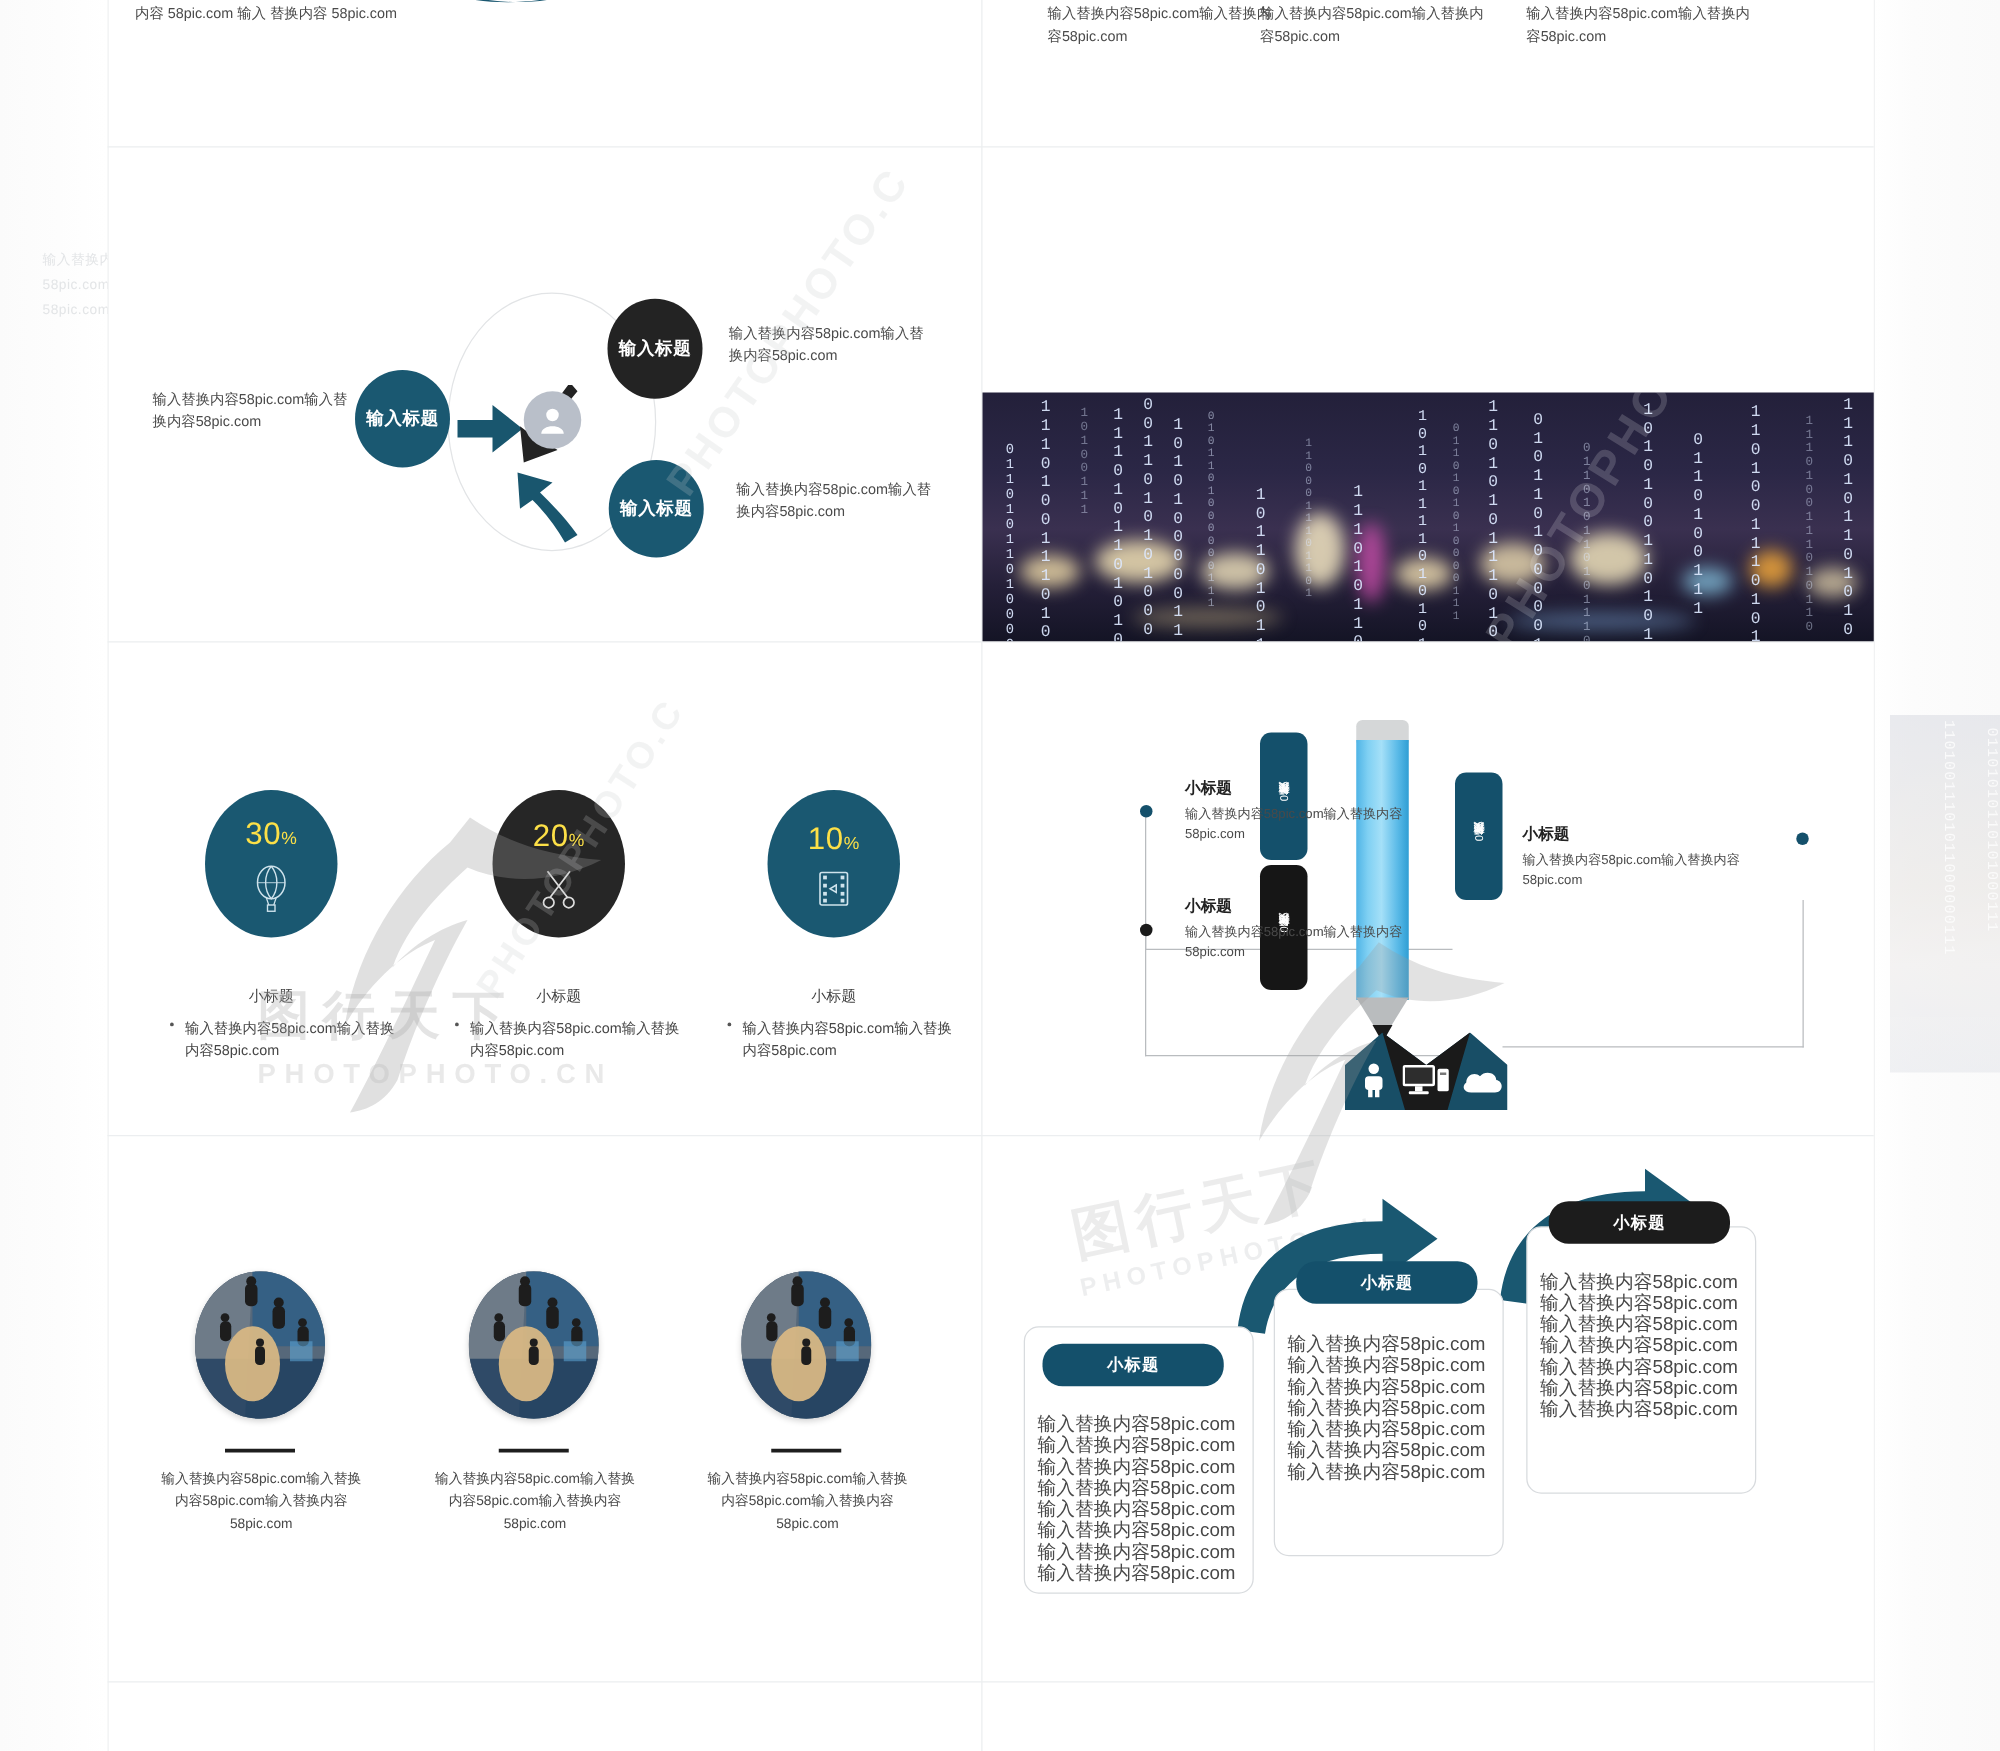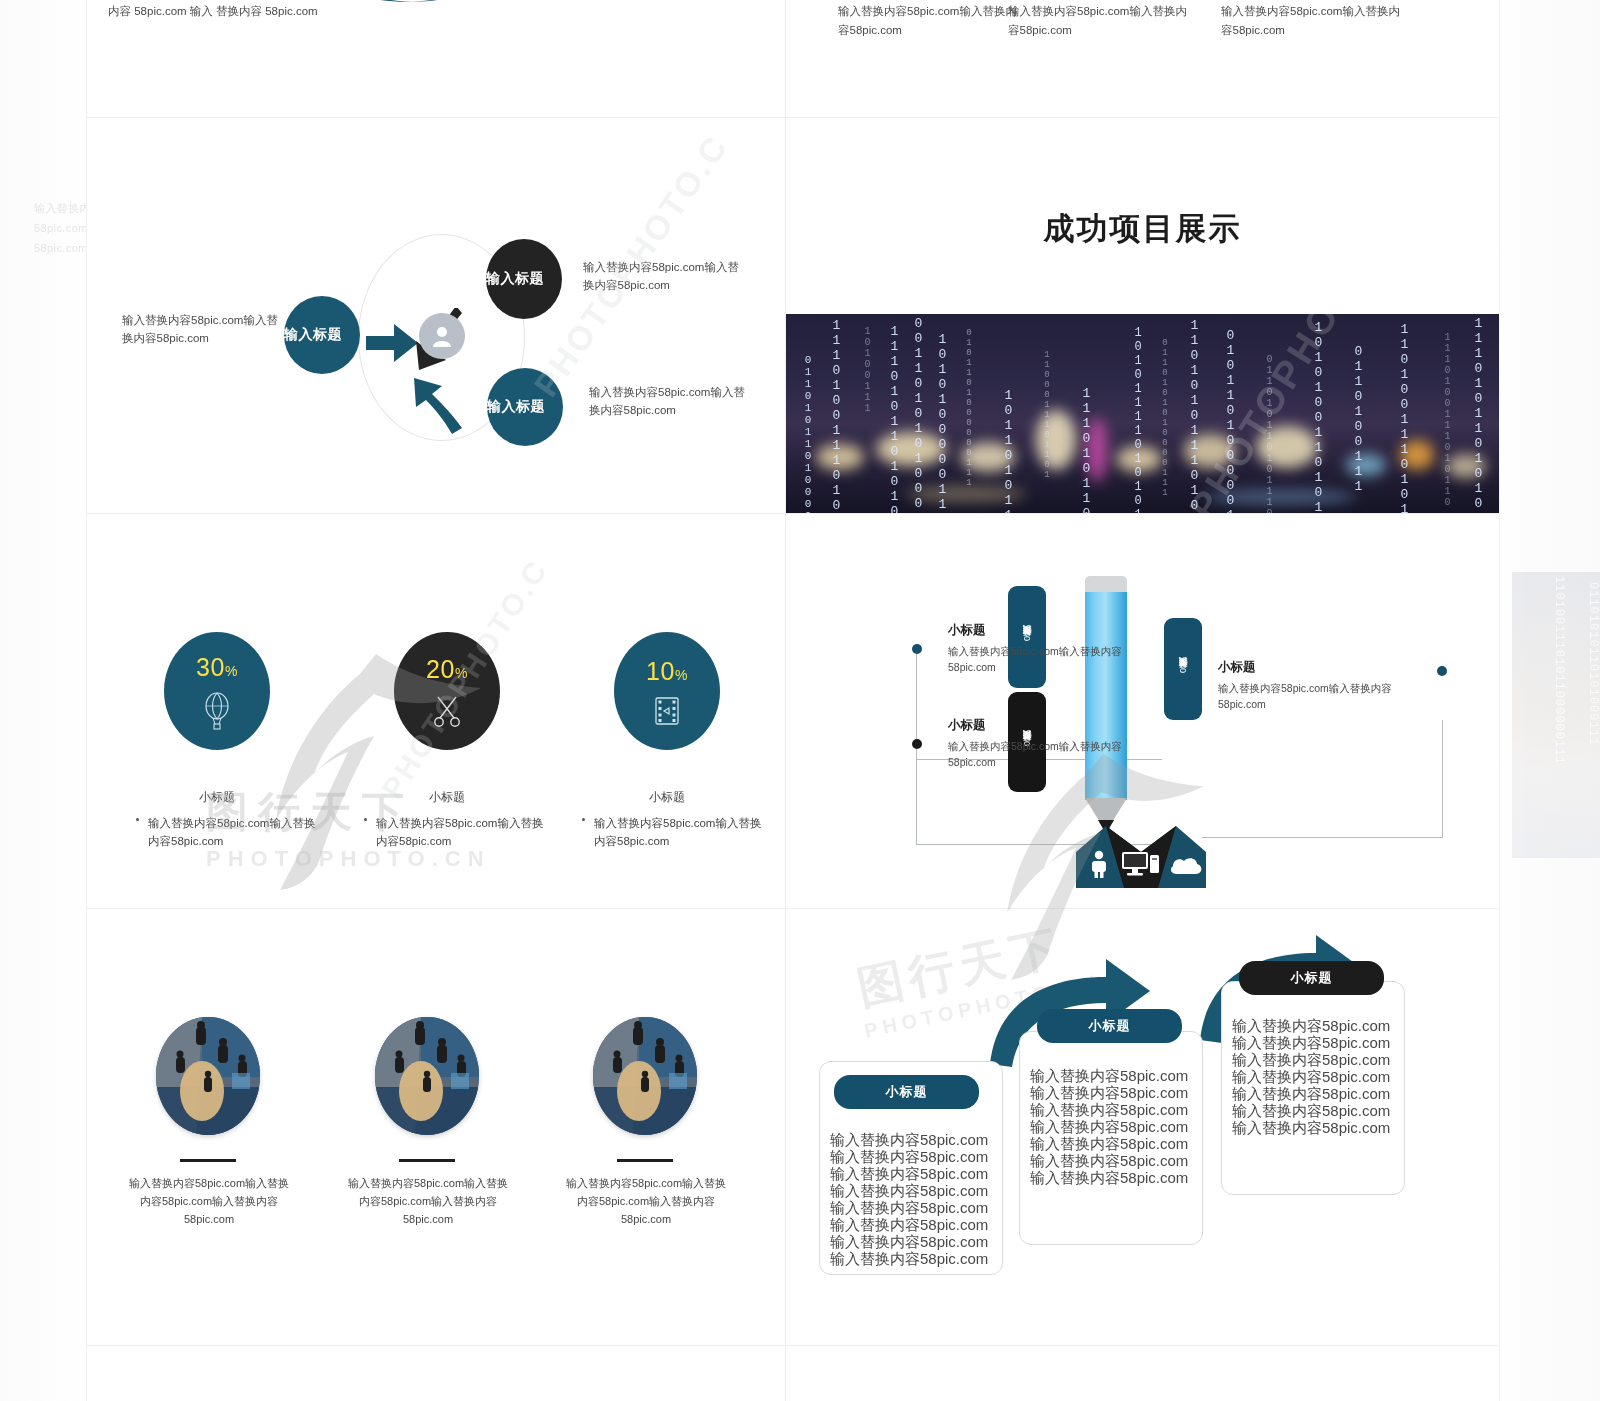--- a/index.html
+++ b/index.html
@@ -37,21 +37,21 @@
   .wm{position:absolute;pointer-events:none;user-select:none;
       color:#c9cbcc;opacity:.45;font-weight:bold;}
 
   
   .r1-leaf{position:absolute;}
   .r1-txt{position:absolute;font-size:11.5px;line-height:19px;color:#4a4a4a;}
 
   
   .ring{position:absolute;border:1.5px solid #e2e4e6;border-radius:50%;}
   .bubble{position:absolute;border-radius:50%;display:flex;align-items:center;
-    justify-content:flex-start;color:#fff;font-size:14px;font-weight:bold;
+    justify-content:center;color:#fff;font-size:14px;font-weight:bold;
     letter-spacing:.5px;}
   .bubble.teal{background:#1a5871;}
   .bubble.dark{background:#232323;}
   .avatar{position:absolute;width:46px;height:46px;border-radius:50%;
     background:#b9bfc9;display:flex;align-items:center;justify-content:center;}
 
   
   .big-title{font-size:31px;font-weight:bold;color:#1c1c1c;text-align:center;
     letter-spacing:2px;}
   .title-sub{font-size:11.5px;line-height:20px;color:#555;text-align:center;}
@@ -183,21 +183,20 @@
     </div>
 
     <div class="para" style="position:absolute;left:36px;top:193px;width:160px;">输入替换内容58pic.com输入替换内容58pic.com</div>
     <div class="para" style="position:absolute;left:497px;top:140px;width:160px;">输入替换内容58pic.com输入替换内容58pic.com</div>
     <div class="para" style="position:absolute;left:503px;top:265px;width:160px;">输入替换内容58pic.com输入替换内容58pic.com</div>
 
     <div class="wm" style="left:390px;top:128px;font-size:34px;transform:rotate(-55deg);letter-spacing:3px;opacity:.22;">PHOTOPHOTO.C</div>
   </div>
 
   <div class="cell" style="left:786px;top:118px;width:713px;height:395px;">
-    <div class="big-title" style="position:absolute;left:0;top:90px;width:713px;">成功项目展示</div>
 
     <div class="cityphoto" style="left:0;top:196px;width:713px;height:199px;">
 
       <div class="glow" style="left:30px;top:130px;width:48px;height:26px;background:#e7d3a4;"></div>
       <div class="glow" style="left:90px;top:118px;width:70px;height:34px;background:#f0e0b4;"></div>
       <div class="glow" style="left:175px;top:128px;width:54px;height:30px;background:#e9dcb8;"></div>
       <div class="glow" style="left:250px;top:96px;width:40px;height:60px;background:#f3e6c2;"></div>
       <div class="glow" style="left:300px;top:104px;width:22px;height:64px;background:#cf4fae;opacity:.8;"></div>
       <div class="glow" style="left:330px;top:132px;width:46px;height:26px;background:#ead8ad;"></div>
       <div class="glow" style="left:398px;top:120px;width:52px;height:34px;background:#e3d2ab;"></div>

